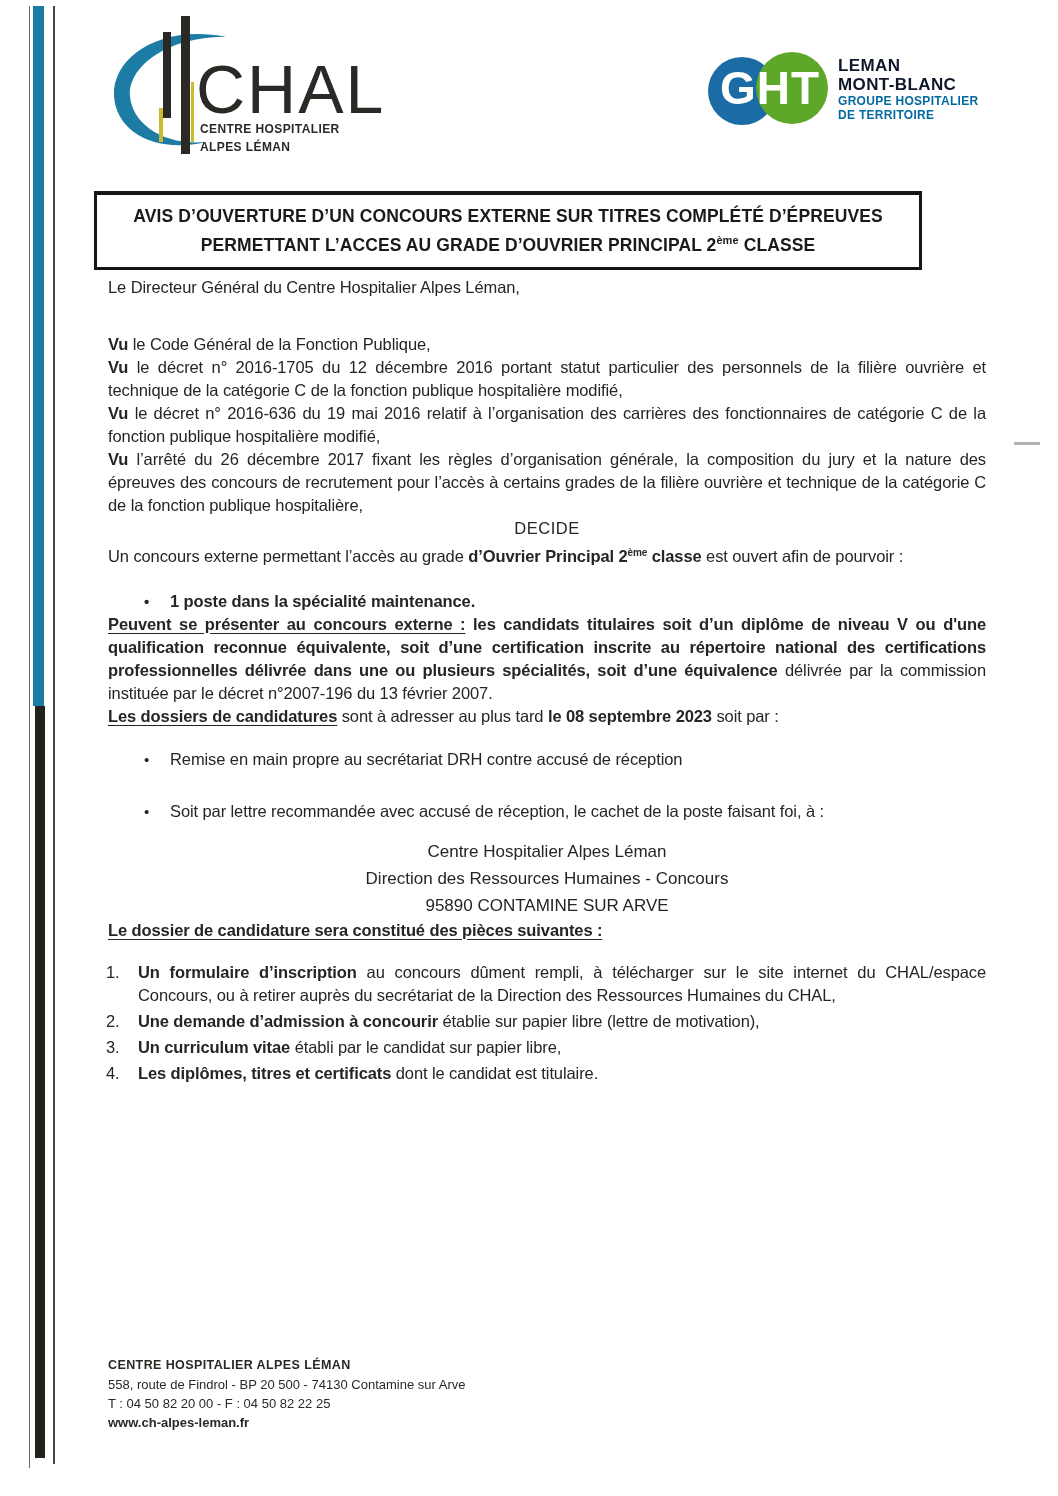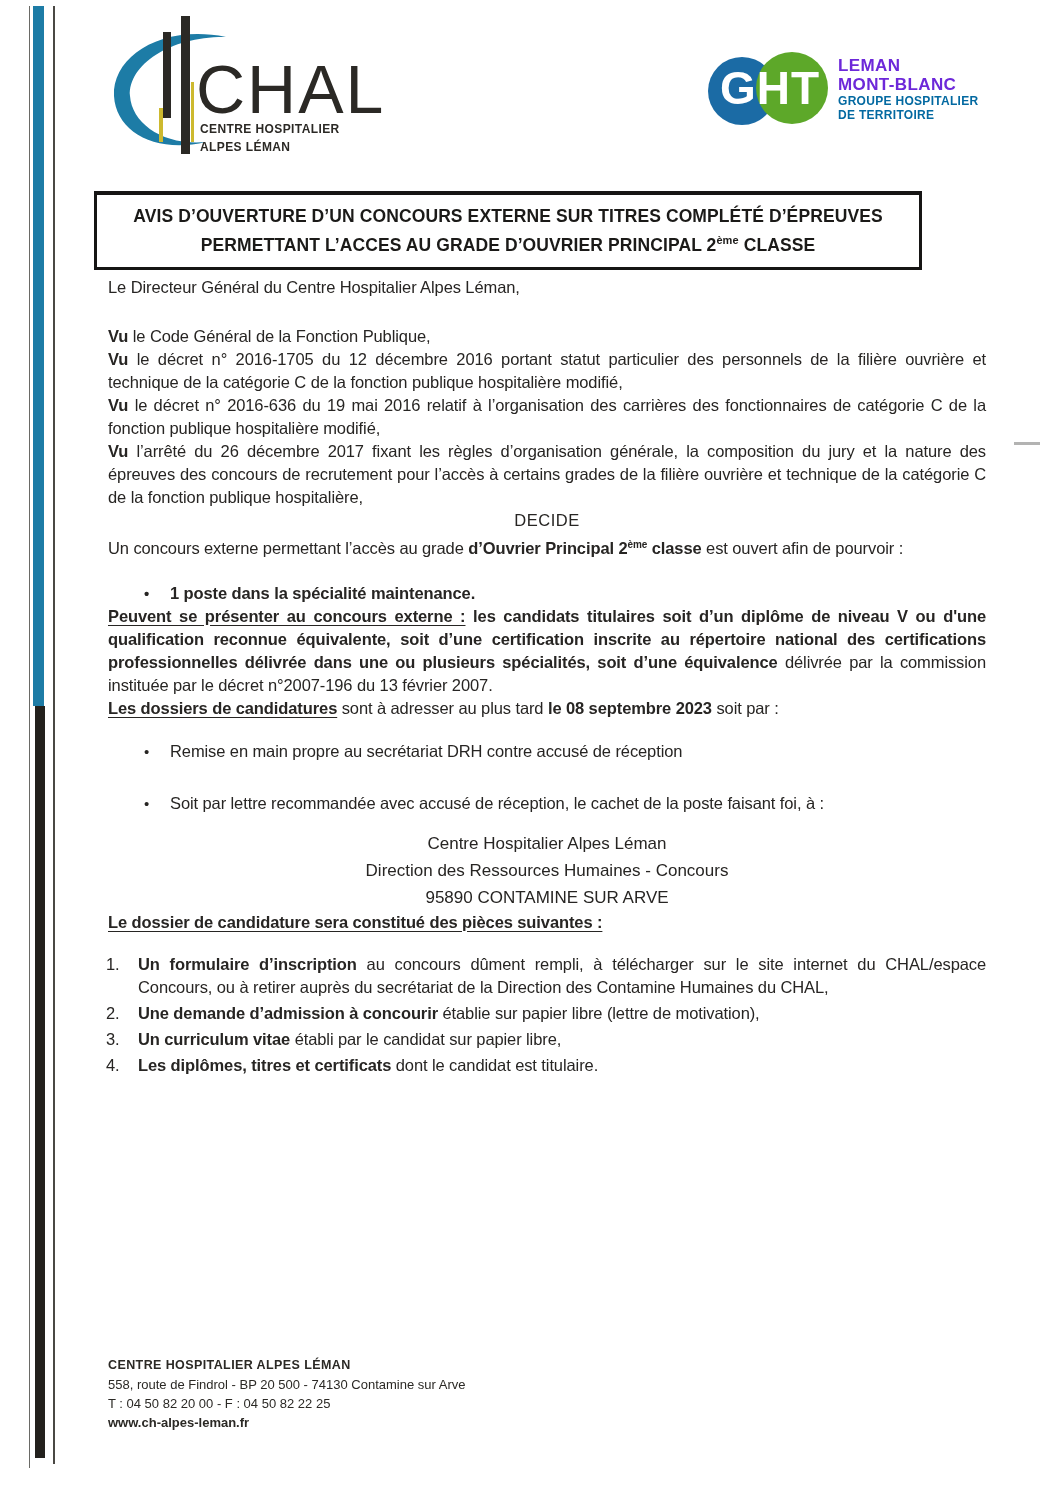--- a/index.html
+++ b/index.html
@@ -31,42 +31,42 @@
 
   
   .ght-logo{position:absolute;left:708px;top:50px;width:300px;height:100px;}
   .ght-circle-blue{position:absolute;left:0;top:7px;width:68px;height:68px;border-radius:50%;background:#1b6ba5;}
   .ght-circle-green{position:absolute;left:48px;top:2px;width:72px;height:72px;border-radius:50%;background:#5da829;}
   .ght-acronym{
     position:absolute;left:4px;top:11px;width:116px;text-align:center;
     color:#ffffff;font-weight:700;font-size:46px;letter-spacing:1px;
   }
   .ght-text{position:absolute;left:130px;top:6px;line-height:1;}
-  .ght-l1,.ght-l2{color:#6d28d9;font-weight:700;font-size:17px;letter-spacing:.4px;line-height:19px;}
+  .ght-l1,.ght-l2{color:#0f172a;font-weight:700;font-size:17px;letter-spacing:.4px;line-height:19px;}
   .ght-l3,.ght-l4{color:#0369a1;font-weight:700;font-size:12px;letter-spacing:.3px;line-height:14px;}
 
   
   .title-box{
     position:absolute;left:94px;top:191px;width:828px;box-sizing:border-box;
     border:3px solid #161514;border-top-width:4px;
     padding:9px 26px 10px 26px;
     text-align:center;font-weight:700;font-size:17.5px;line-height:24px;
     color:#1b1a18;letter-spacing:.1px;
   }
   .title-box sup{font-size:11px;}
 
   
   .body-flow{
     position:absolute;left:108px;top:276px;width:878px;
     font-size:16.5px;line-height:23px;letter-spacing:-.1px;
     text-align:justify;
   }
   .body-flow p{margin:0;}
   .p-intro{margin:0;}
-  .vu-block{margin-top:26px;}
+  .vu-block{margin-top:34px;}
   .decide{margin-top:26px;text-align:center;letter-spacing:.5px;}
   .decision{margin-top:24px;}
   .decision sup,.body-flow sup{font-size:10px;}
   .bullet-list{margin:22px 0 0 0;padding:0 0 0 62px;list-style:none;}
   .bullet-list li{position:relative;padding-left:0;}
   .bullet-list li::before{content:"\2022";position:absolute;left:-26px;top:0;font-size:15px;}
   .post-bullet{font-weight:700;}
   .eligibility{margin-top:40px;}
   .lead-underline{font-weight:700;text-decoration:underline;text-underline-offset:3px;}
   .dossiers{margin-top:53px;}
@@ -158,21 +158,21 @@
 
     <div class="address">
       <div>Centre Hospitalier Alpes Léman</div>
       <div>Direction des Ressources Humaines - Concours</div>
       <div>95890 CONTAMINE SUR ARVE</div>
     </div>
 
     <p class="pieces-lead lead-underline">Le dossier de candidature sera constitué des pièces suivantes :</p>
 
     <div class="pieces-list">
-      <div class="oli"><span class="num">1.</span><b>Un formulaire d’inscription</b><span> au concours dûment rempli, à télécharger sur le site internet du CHAL/espace Concours, ou à retirer auprès du secrétariat de la Direction des Contamine Humaines du CHAL,</span></div>
+      <div class="oli"><span class="num">1.</span><b>Un formulaire d’inscription</b><span> au concours dûment rempli, à télécharger sur le site internet du CHAL/espace Concours, ou à retirer auprès du secrétariat de la Direction des Ressources Humaines du CHAL,</span></div>
       <div class="oli"><span class="num">2.</span><b>Une demande d’admission à concourir</b><span> établie sur papier libre (lettre de motivation),</span></div>
       <div class="oli"><span class="num">3.</span><b>Un curriculum vitae</b><span> établi par le candidat sur papier libre,</span></div>
       <div class="oli"><span class="num">4.</span><b>Les diplômes, titres et certificats</b><span> dont le candidat est titulaire.</span></div>
     </div>
 
   </div>
 
   <div class="footer">
     <div class="f-name">CENTRE HOSPITALIER ALPES LÉMAN</div>
     <div class="f-addr">558, route de Findrol - BP 20 500 - 74130 Contamine sur Arve</div>

